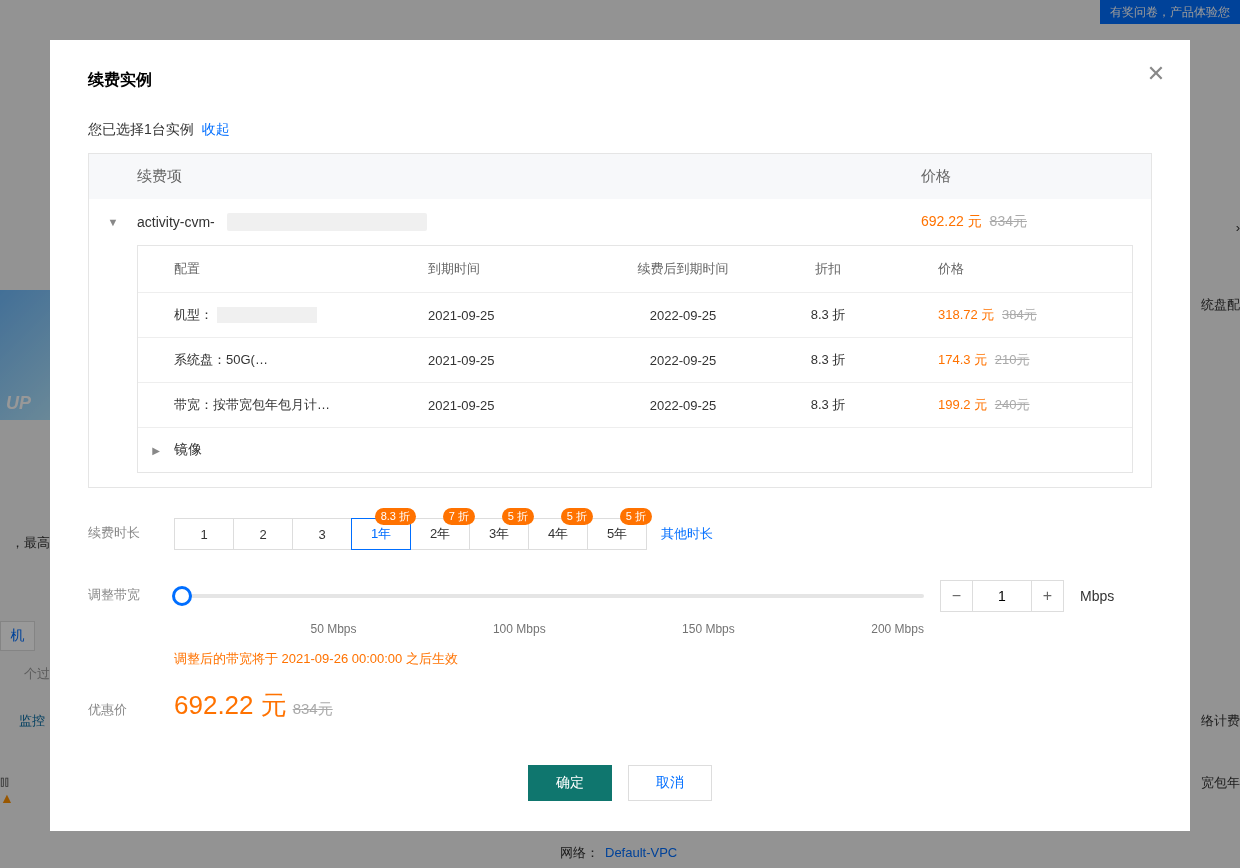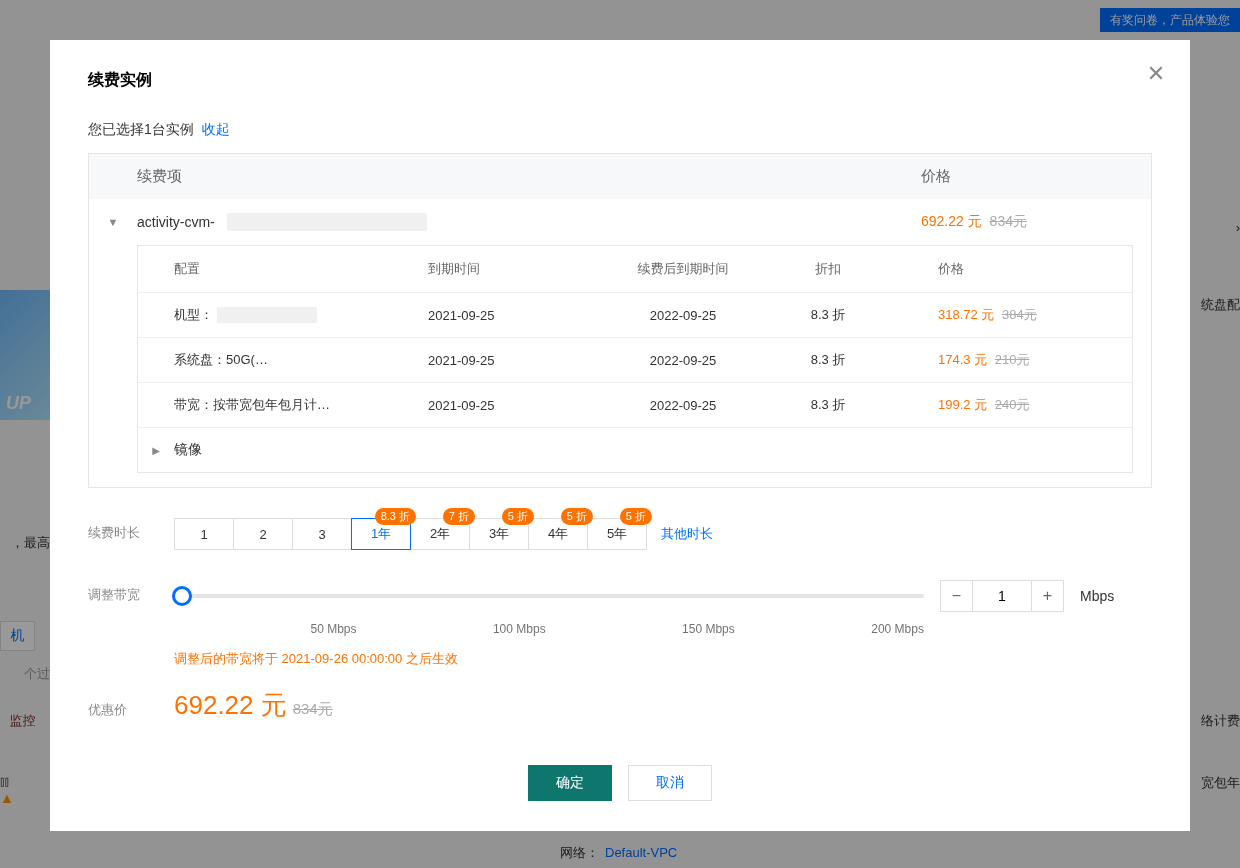--- a/index.html
+++ b/index.html
@@ -9,36 +9,36 @@
       color: #333;
       background: #f5f5f5;
       position: relative;
       width: 1240px;
       height: 868px;
       overflow: hidden;
     }
     
     .bg-page { position: absolute; inset: 0; }
     .bg-banner {
-      position: absolute; top: 8px; right: 0; height: 24px;
+      position: absolute; top: 0; right: 0; height: 24px;
       background: #006eff; color: #fff; font-size: 12px;
       padding: 4px 10px; display: flex; align-items: center;
     }
     .bg-left-fragment {
       position: absolute; left: 0; top: 290px; width: 50px; height: 130px;
       background: linear-gradient(135deg, #4facfe 0%, #a0e0ff 100%);
       opacity: 0.8;
       font-size: 18px; font-weight: bold; color: #fff;
       display: flex; align-items: flex-end; padding: 6px;
       font-style: italic;
     }
     .bg-left-text1 { position: absolute; left: 0; top: 534px; color: #333; font-size: 13px; width: 50px; text-align: right; }
     .bg-left-btn { position: absolute; left: 0; top: 621px; width: 35px; height: 30px; background: #fff; border:1px solid #ddd; display:flex; align-items:center; justify-content:center; color:#006eff;}
     .bg-left-text2 { position: absolute; left: 0; top: 665px; color: #999; font-size: 13px; width: 50px; text-align: right; }
-    .bg-left-text3 { position: absolute; left: 0; top: 712px; color: #7f1d1d; font-size: 13px; width: 45px; text-align: center; }
+    .bg-left-text3 { position: absolute; left: 0; top: 712px; color: #0369a1; font-size: 13px; width: 45px; text-align: right; }
     .bg-left-icons { position: absolute; left: 0; top: 773px; color: #555; }
     .bg-left-icons .warn { color: #ff9100; }
     .bg-right-text1 { position: absolute; right: 0; top: 220px; color: #333; font-size: 13px; }
     .bg-right-text2 { position: absolute; right: 0; top: 296px; color: #333; font-size: 13px; }
     .bg-right-text3 { position: absolute; right: 0; top: 712px; color: #333; font-size: 13px; }
     .bg-right-text4 { position: absolute; right: 0; top: 774px; color: #333; font-size: 13px; }
     .bg-bottom-net { position: absolute; left: 560px; bottom: 6px; color: #333; font-size: 13px; }
     .bg-bottom-net a { color: #006eff; text-decoration: none; margin-left: 6px;}
 
     

